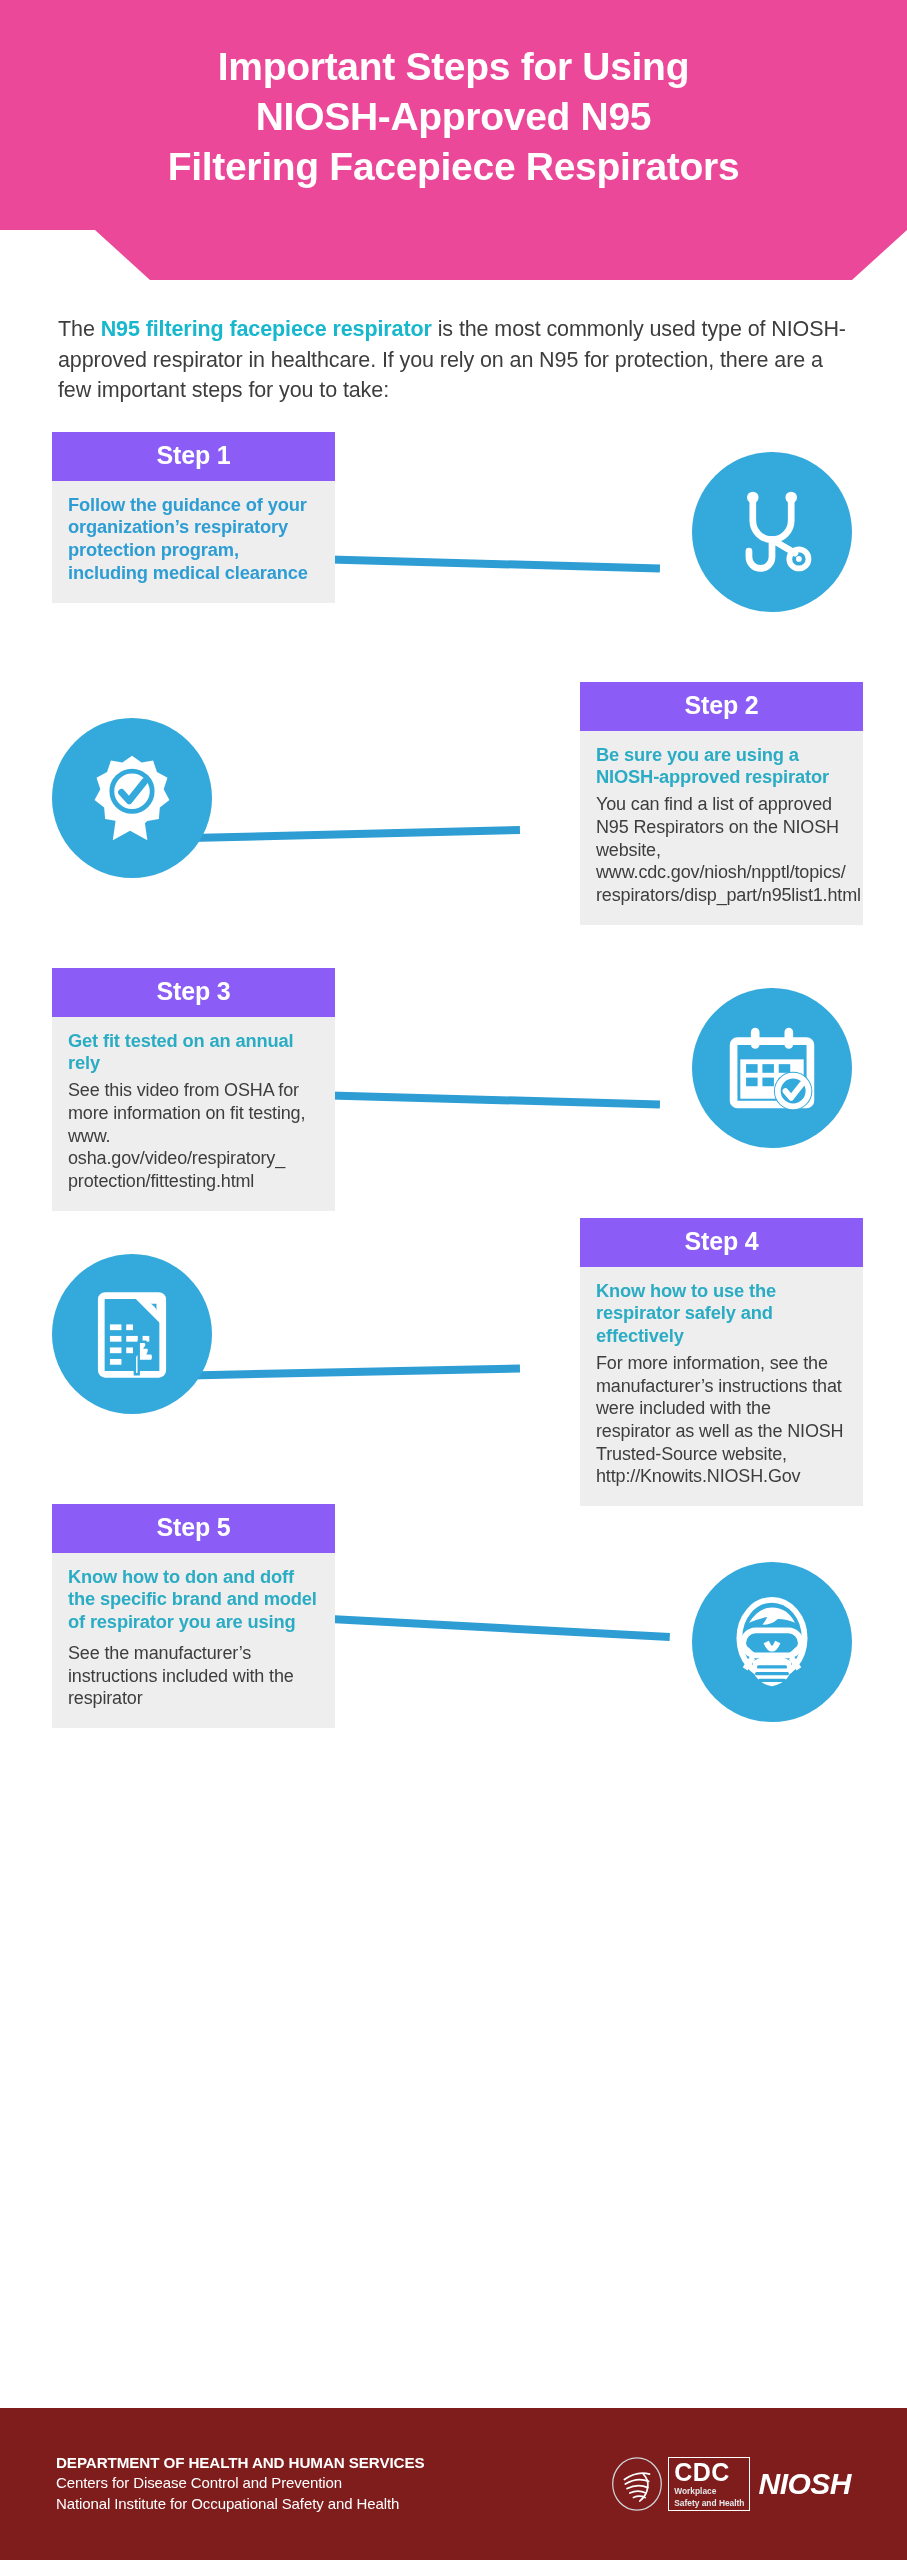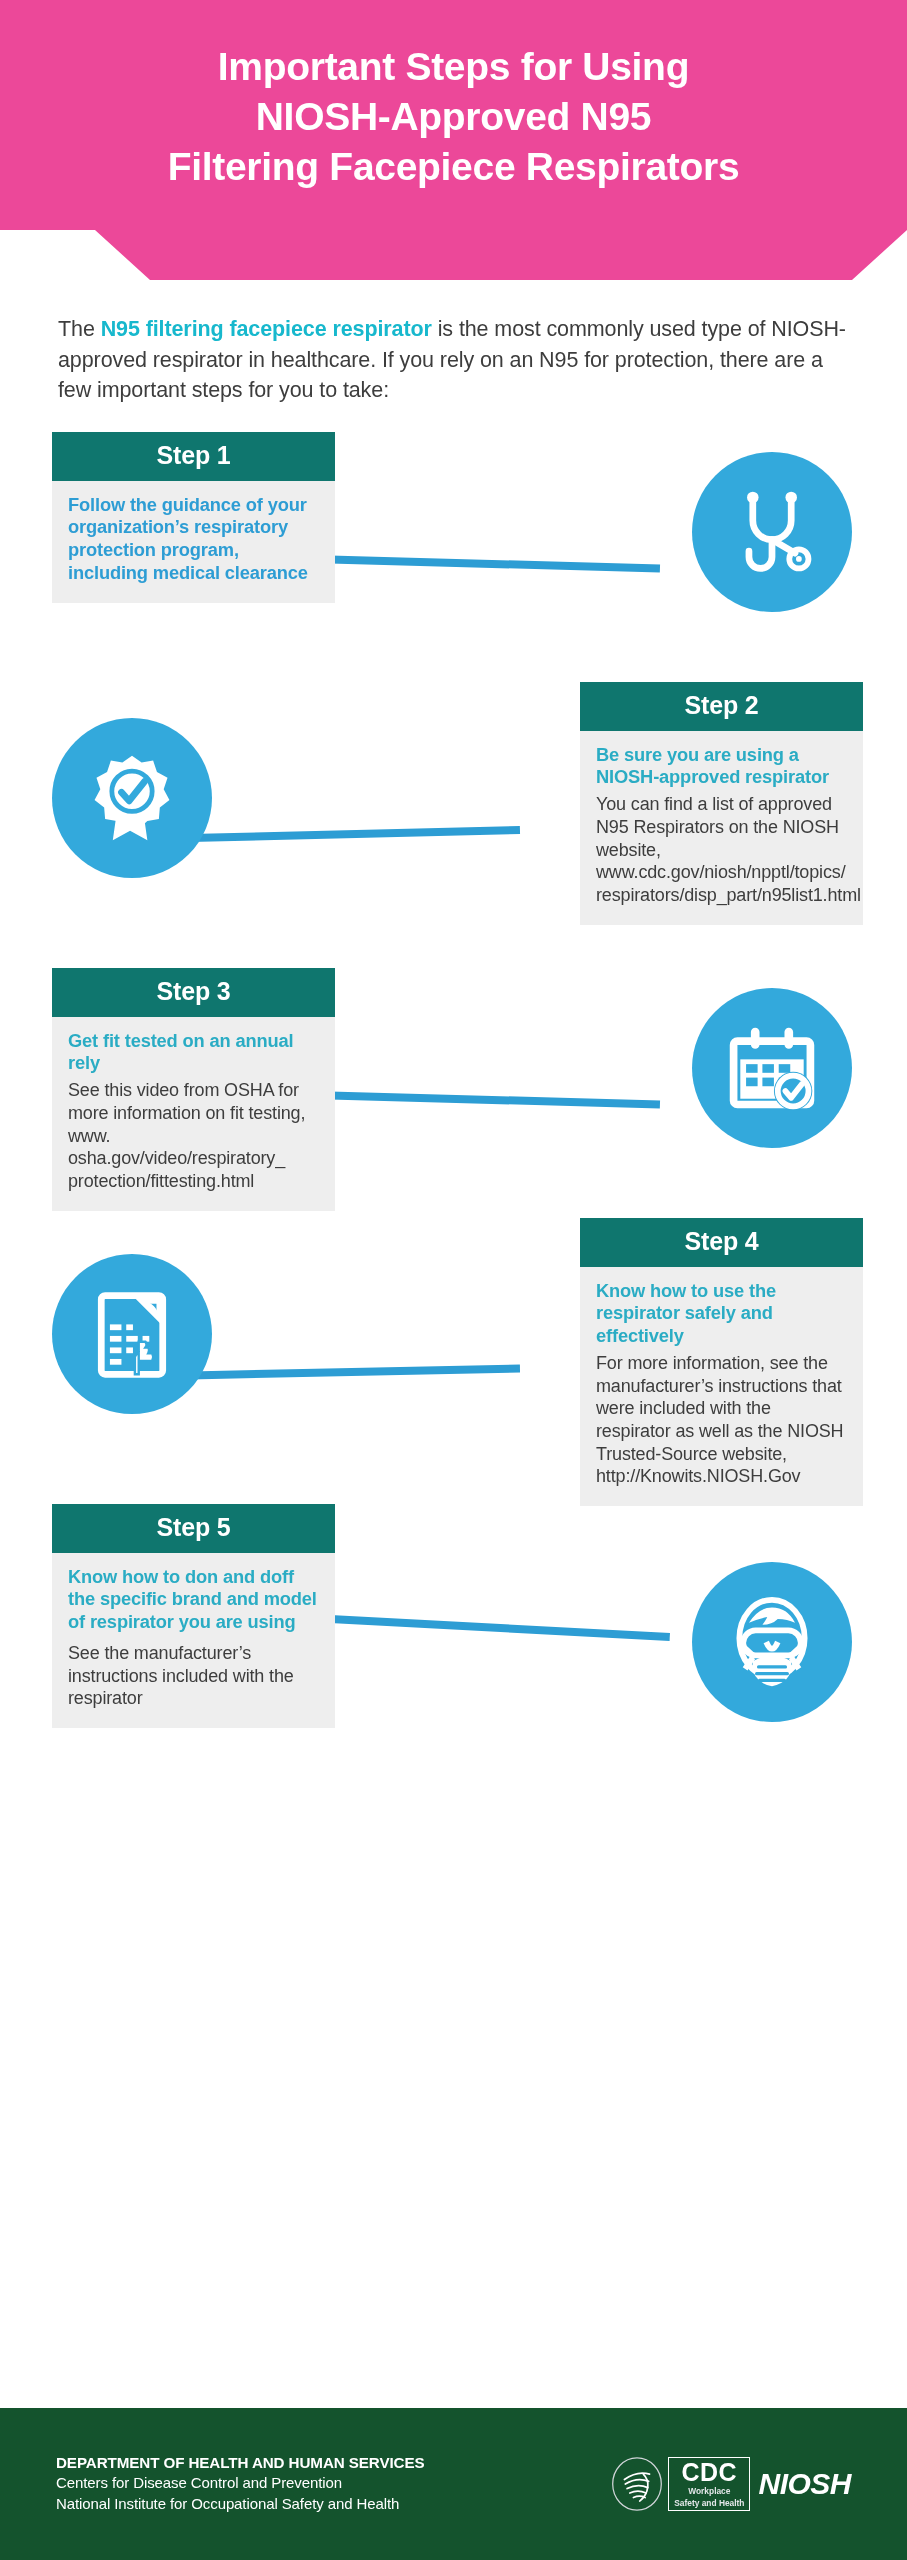--- a/index.html
+++ b/index.html
@@ -63,21 +63,21 @@
   .card {
     position: absolute;
     width: 283px;
     background: #eeeeee;
     z-index: 3;
   }
   .card.left  { left: 52px; }
   .card.right { right: 44px; }
 
   .card-header {
-    background: #0f766e;
+    background: #8b5cf6;
     color: #ffffff;
     font-weight: bold;
     font-size: 25px;
     text-align: center;
     padding: 9px 0 11px;
     letter-spacing: -0.2px;
   }
   .card-body { padding: 13px 16px 18px; }
 
   .card-title {
@@ -126,21 +126,21 @@
   .conn-4 { left: 190px; top: 150px; width: 330px; transform: rotate(-1.2deg); }
   .conn-5 { left: 330px; top: 120px; width: 340px; transform: rotate(3deg); }
 
   
   .footer {
     position: absolute;
     left: 0;
     bottom: 0;
     width: 907px;
     height: 152px;
-    background: #14532d;
+    background: #7f1d1d;
     display: flex;
     align-items: center;
     justify-content: space-between;
     padding: 0 56px 0 56px;
   }
   .footer-text { color: #ffffff; }
   .footer-l1 {
     font-weight: bold;
     font-size: 15.2px;
     letter-spacing: -0.1px;
@@ -149,21 +149,20 @@
   .footer-l2, .footer-l3 {
     font-size: 15px;
     line-height: 1.34;
     letter-spacing: -0.1px;
   }
   .footer-logos { display: flex; align-items: center; gap: 4px; }
   .hhs-seal { width: 54px; height: 56px; }
   .cdc-logo {
     border: 1.4px solid #ffffff;
     padding: 2px 5px 2px;
-    text-align: center;
     line-height: 1;
   }
   .cdc-word {
     color: #ffffff;
     font-weight: bold;
     font-size: 25px;
     letter-spacing: 0.5px;
     display: block;
   }
   .cdc-sub {

